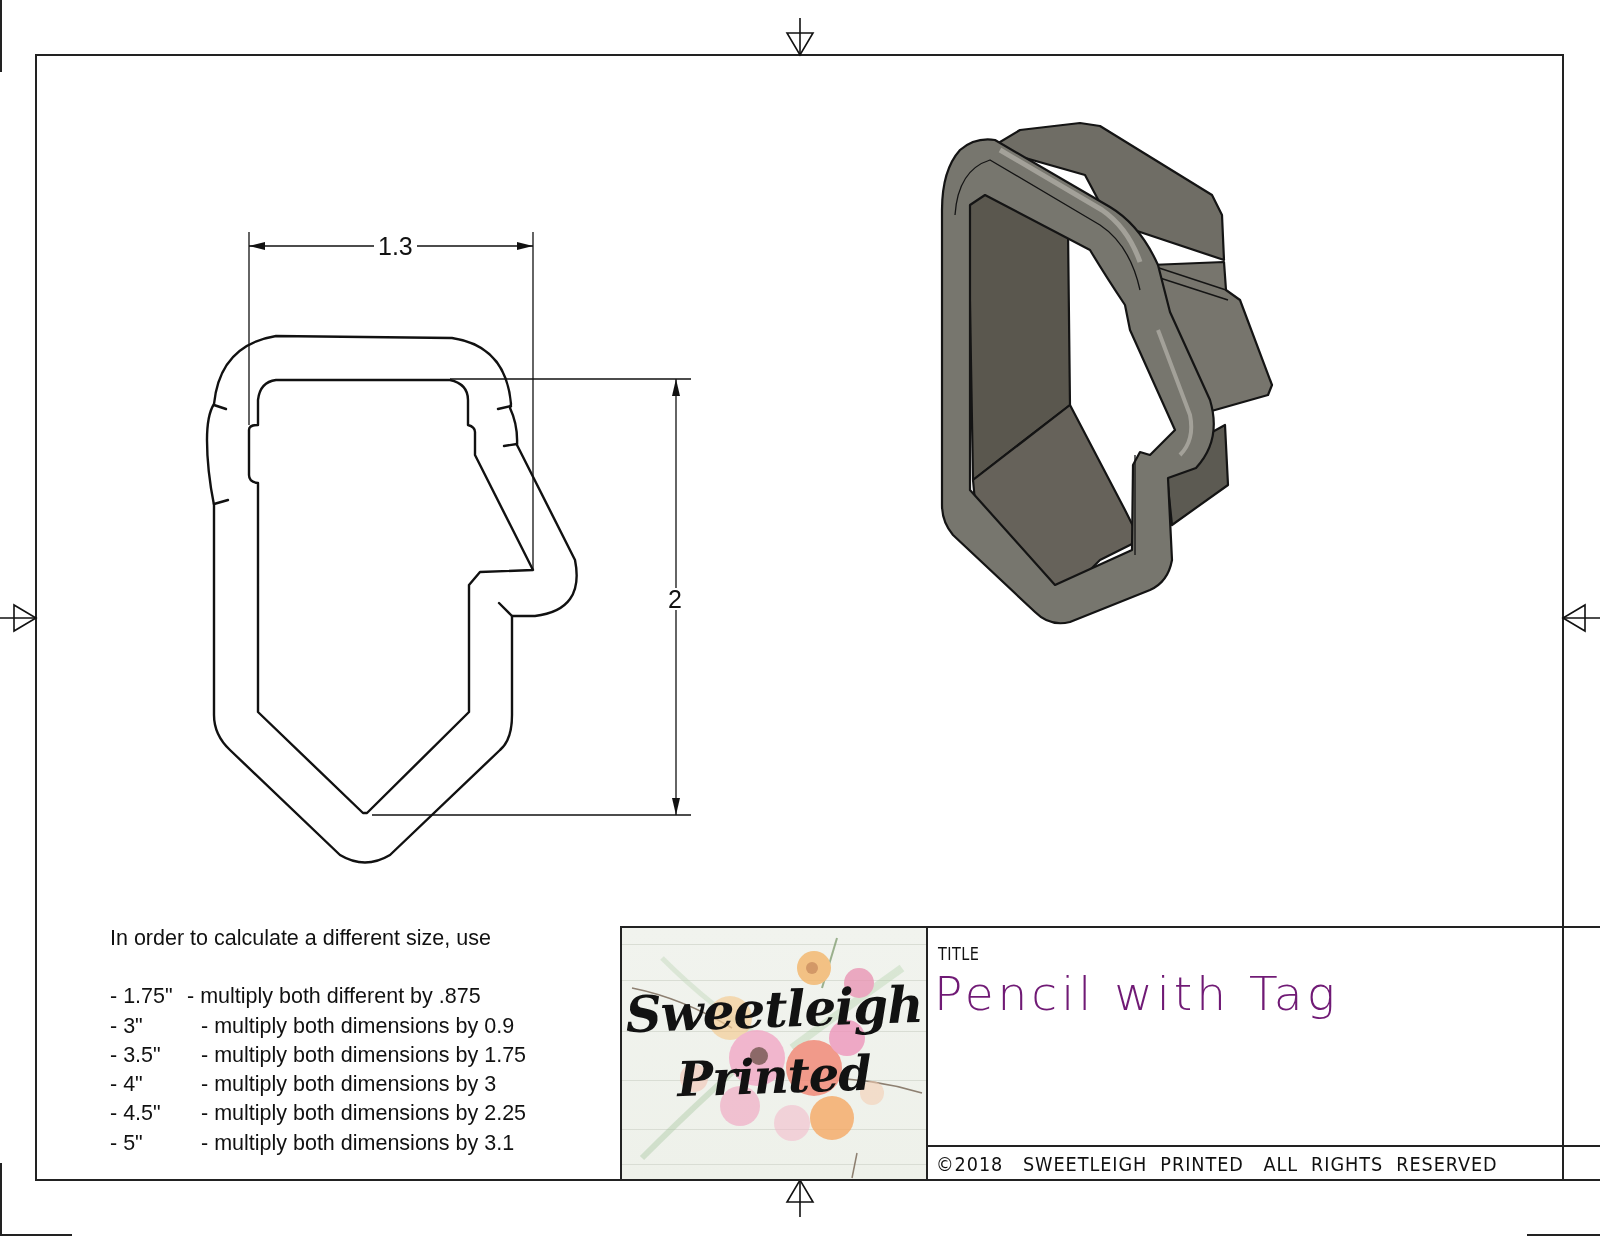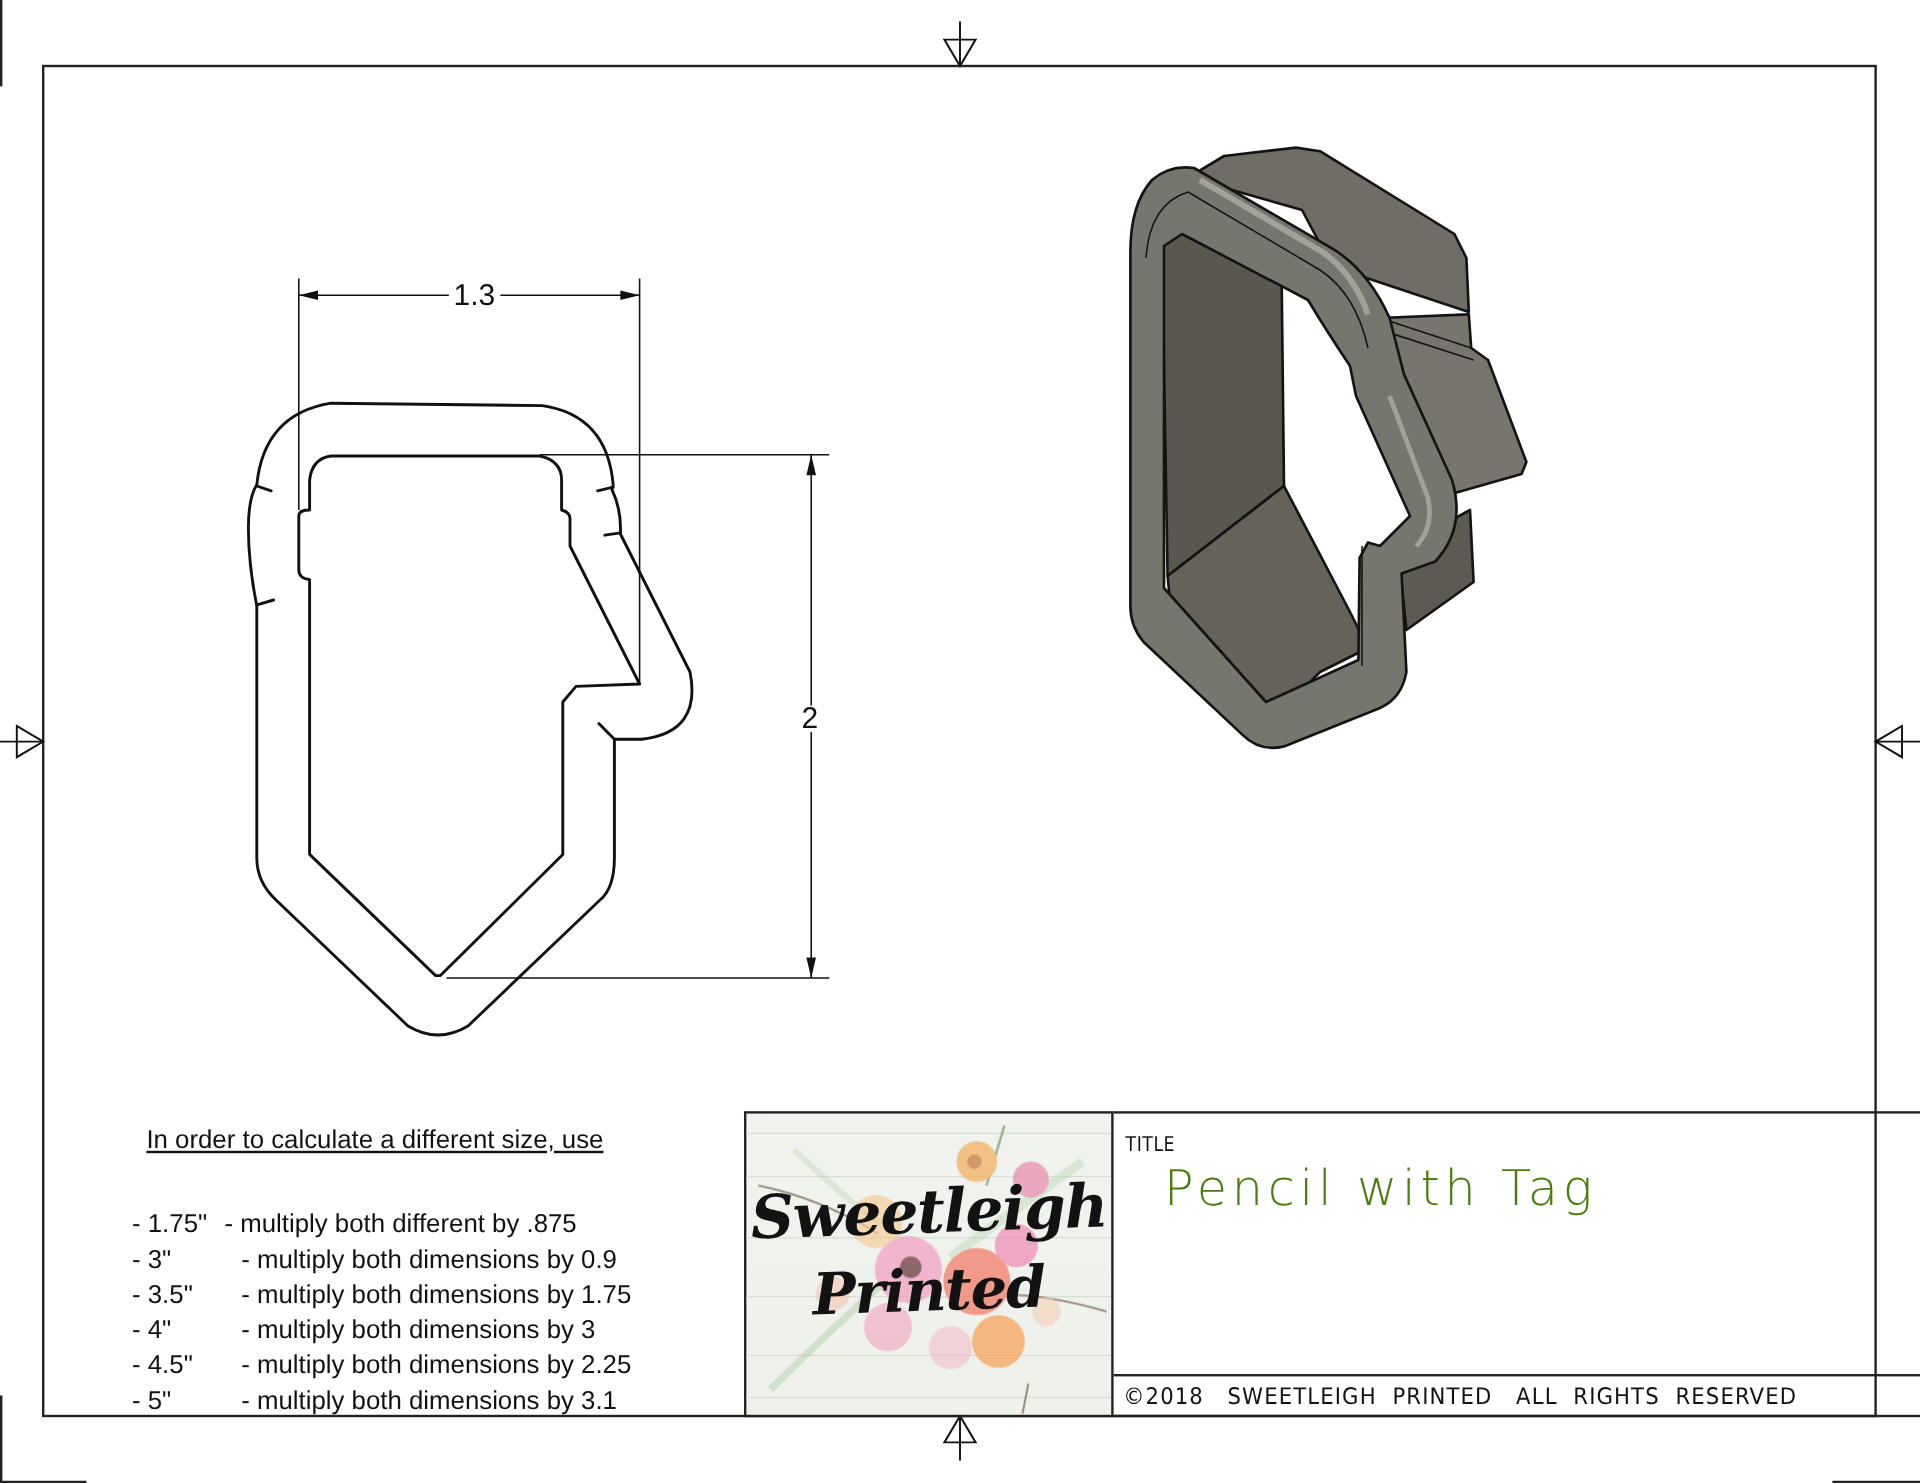--- a/index.html
+++ b/index.html
@@ -1,31 +1,31 @@
 <!DOCTYPE html>
 <html><head>
 <meta charset="utf-8">
 <style>
   html, body { margin: 0; padding: 0; background: #ffffff; }
   body { width: 1600px; height: 1236px; position: relative; overflow: hidden; font-family: "Liberation Sans", sans-serif; color: #111; }
   .abs { position: absolute; }
   #sheet { position: absolute; left: 0; top: 0; width: 1600px; height: 1236px; }
   .dim-label { position: absolute; font-family: "Liberation Sans", sans-serif; font-size: 25px; color: #111; background: #fff; padding: 0 4px; line-height: 22px; }
   .notes { position: absolute; left: 110px; top: 924px; font-family: "Liberation Sans", sans-serif; font-size: 21.5px; line-height: 29.3px; color: #111; }
-  .notes .intro { margin: 12px; text-decoration: underline; }
+  .notes .intro { margin: 0; }
   .notes .blank { height: 29px; }
   .notes .row { display: flex; white-space: pre; }
   .notes .size { width: 77px; }
   .logo-box { position: absolute; left: 621px; top: 926px; width: 306px; height: 253px; overflow: hidden;
     background: linear-gradient(180deg, #f1f3ee 0%, #eef1ea 100%); }
   .logo-box .plank { position: absolute; left: 0; right: 0; height: 1px; background: #d9ddd4; }
   .logo-text { position: absolute; left: 0; right: 0; text-align: center; font-family: "DejaVu Serif", serif; font-style: italic; font-weight: bold; color: #121212; letter-spacing: -1px; }
   .title-box { position: absolute; left: 928px; top: 926px; width: 635px; height: 254px; }
   .title-label { position: absolute; left: 10px; top: 16px; font-family: "DejaVu Sans", sans-serif; font-size: 17px; letter-spacing: 0.5px; color: #111; transform: scaleX(0.85); transform-origin: left; }
-  .title-value { position: absolute; left: 6px; top: 38px; font-family: "DejaVu Sans", sans-serif; font-weight: 200; font-size: 41px; letter-spacing: 4px; color: #4d7c0f; -webkit-text-stroke: 0; transform: scaleX(1.0); white-space: pre; margin-left: 36px; }
+  .title-value { position: absolute; left: 6px; top: 38px; font-family: "DejaVu Sans", sans-serif; font-weight: 200; font-size: 47px; letter-spacing: 4px; color: #701a75; -webkit-text-stroke: 0; transform: scaleX(1.0); white-space: pre; }
   .copyright { position: absolute; left: 8px; top: 225px; font-family: "DejaVu Sans", sans-serif; font-size: 19px; color: #111; white-space: pre; letter-spacing: 1px; transform: scaleX(0.93); transform-origin: left; }
 </style>
 </head>
 <body>
 
 <svg id="sheet" width="1600" height="1236" viewBox="0 0 1600 1236" xmlns="http://www.w3.org/2000/svg">
 
   <g stroke="#222" stroke-width="2" fill="none">
     <line x1="1" y1="0" x2="1" y2="72"></line>
     <line x1="1" y1="1163" x2="1" y2="1236"></line>

